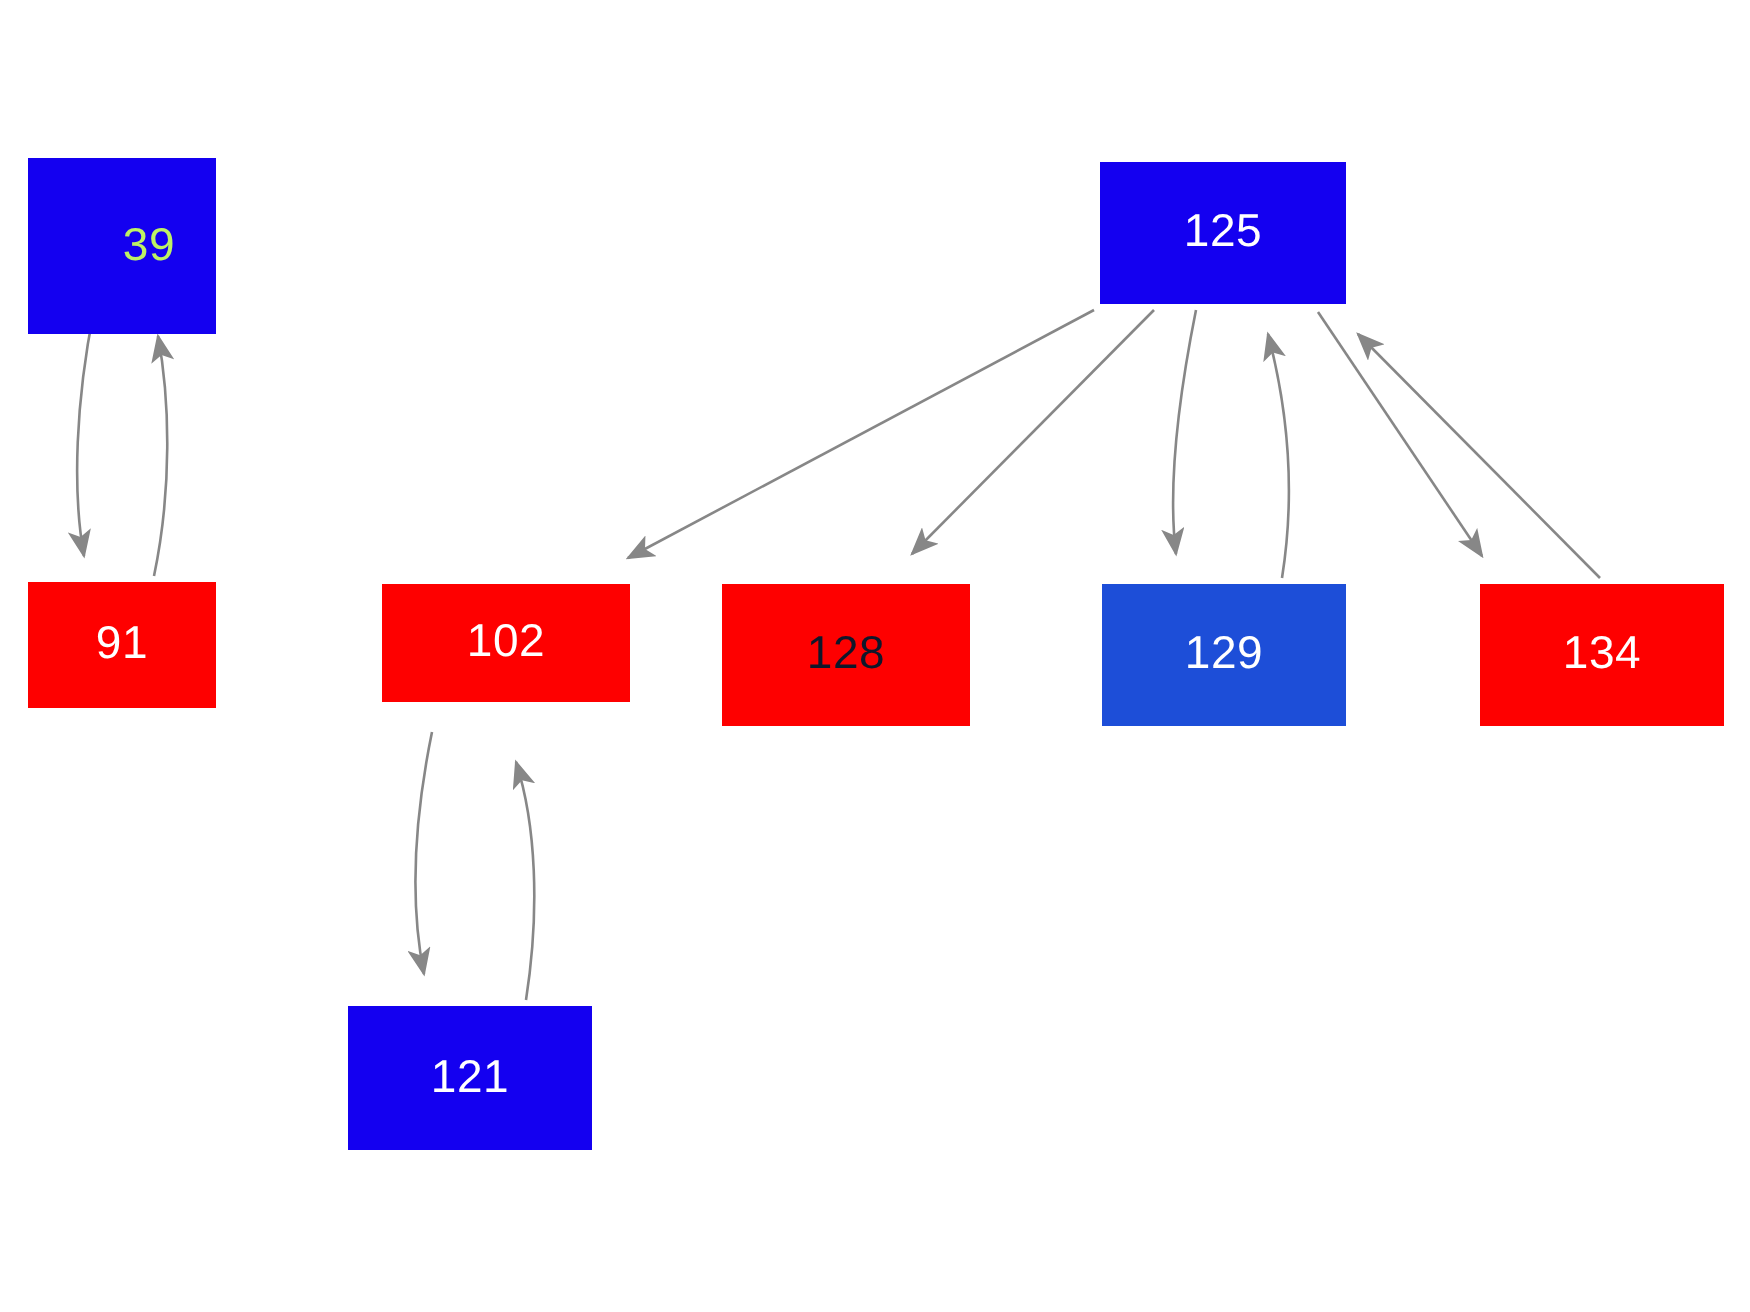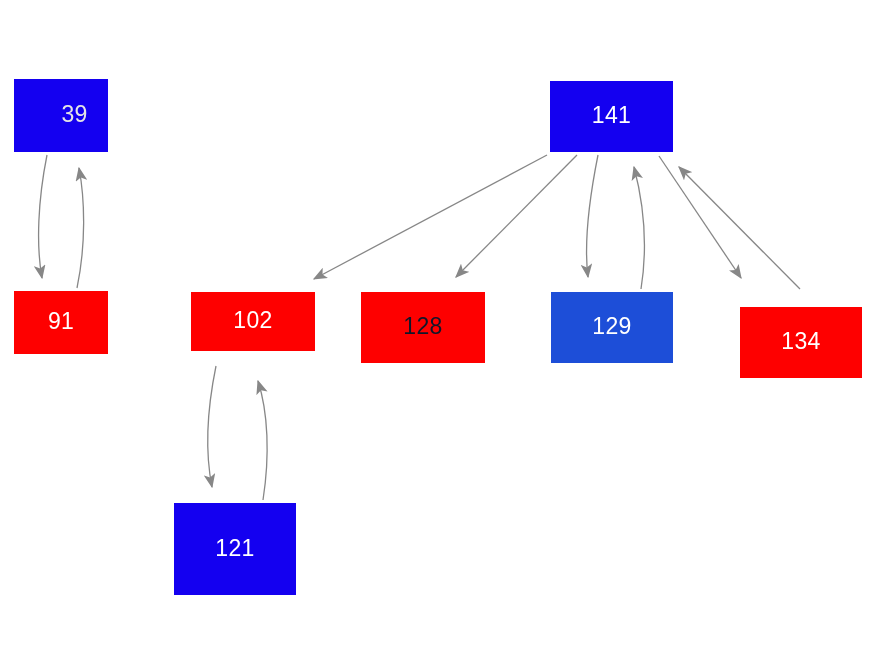--- a/index.html
+++ b/index.html
@@ -62,39 +62,39 @@
         <path d="M 547,155 L 314,279" fill="none" stroke="#878787" stroke-width="1.3" marker-end="url(#arrowhead)"></path>
         <path d="M 577,155 L 456,277" fill="none" stroke="#878787" stroke-width="1.3" marker-end="url(#arrowhead)"></path>
         <path d="M 598,155 C 588,205 584,245 588,277" fill="none" stroke="#878787" stroke-width="1.3" marker-end="url(#arrowhead)"></path>
         <path d="M 641,289 C 648,245 644,205 634,167" fill="none" stroke="#878787" stroke-width="1.3" marker-end="url(#arrowhead)"></path>
         <path d="M 659,156 L 741,278" fill="none" stroke="#878787" stroke-width="1.3" marker-end="url(#arrowhead)"></path>
         <path d="M 800,289 L 679,167" fill="none" stroke="#878787" stroke-width="1.3" marker-end="url(#arrowhead)"></path>
       </g>
   </svg>
 
   <div id="node-layer">
-      <div class="graph-node" style="left: 14px; top: 79px; width: 94px; height: 73px; background-color: rgb(20, 0, 240); color: #e5e5e5; padding-left: 27px;">
+      <div class="graph-node" style="left: 14px; top: 79px; width: 94px; height: 88px; background-color: rgb(20, 0, 240); color: #bef264; padding-left: 27px;">
         <span class="node-label">39</span>
       </div>
       <div class="graph-node" style="left: 550px; top: 81px; width: 123px; height: 71px; background-color: rgb(20, 0, 240); color: rgb(255, 255, 255);">
-        <span class="node-label">141</span>
+        <span class="node-label">125</span>
       </div>
       <div class="graph-node" style="left: 14px; top: 291px; width: 94px; height: 63px; background-color: rgb(254, 0, 0); color: rgb(255, 255, 255);">
         <span class="node-label">91</span>
       </div>
       <div class="graph-node" style="left: 191px; top: 292px; width: 124px; height: 59px; background-color: rgb(254, 0, 0); color: rgb(255, 255, 255);">
         <span class="node-label">102</span>
       </div>
       <div class="graph-node" style="left: 361px; top: 292px; width: 124px; height: 71px; background-color: rgb(254, 0, 0); color: #0f172a;">
         <span class="node-label">128</span>
       </div>
       <div class="graph-node" style="left: 551px; top: 292px; width: 122px; height: 71px; background-color: #1d4ed8; color: rgb(255, 255, 255);">
         <span class="node-label">129</span>
       </div>
-      <div class="graph-node" style="left: 740px; top: 292px; width: 122px; height: 71px; background-color: rgb(254, 0, 0); color: rgb(255, 255, 255); margin-top: 15px;">
+      <div class="graph-node" style="left: 740px; top: 292px; width: 122px; height: 71px; background-color: rgb(254, 0, 0); color: rgb(255, 255, 255);">
         <span class="node-label">134</span>
       </div>
-      <div class="graph-node" style="left: 174px; top: 503px; width: 122px; height: 92px; background-color: rgb(20, 0, 240); color: rgb(255, 255, 255);">
+      <div class="graph-node" style="left: 174px; top: 503px; width: 122px; height: 72px; background-color: rgb(20, 0, 240); color: rgb(255, 255, 255);">
         <span class="node-label">121</span>
       </div>
     </div>
 
 </div>
 
 </body></html>

